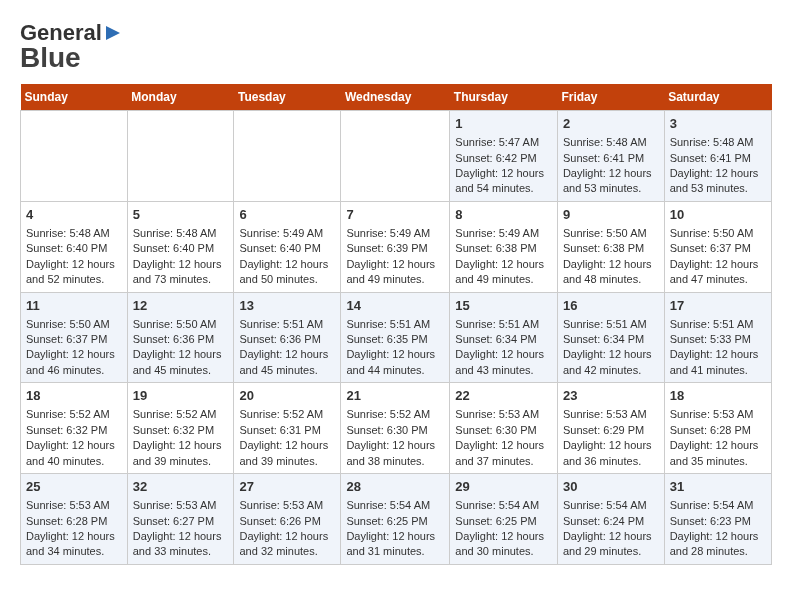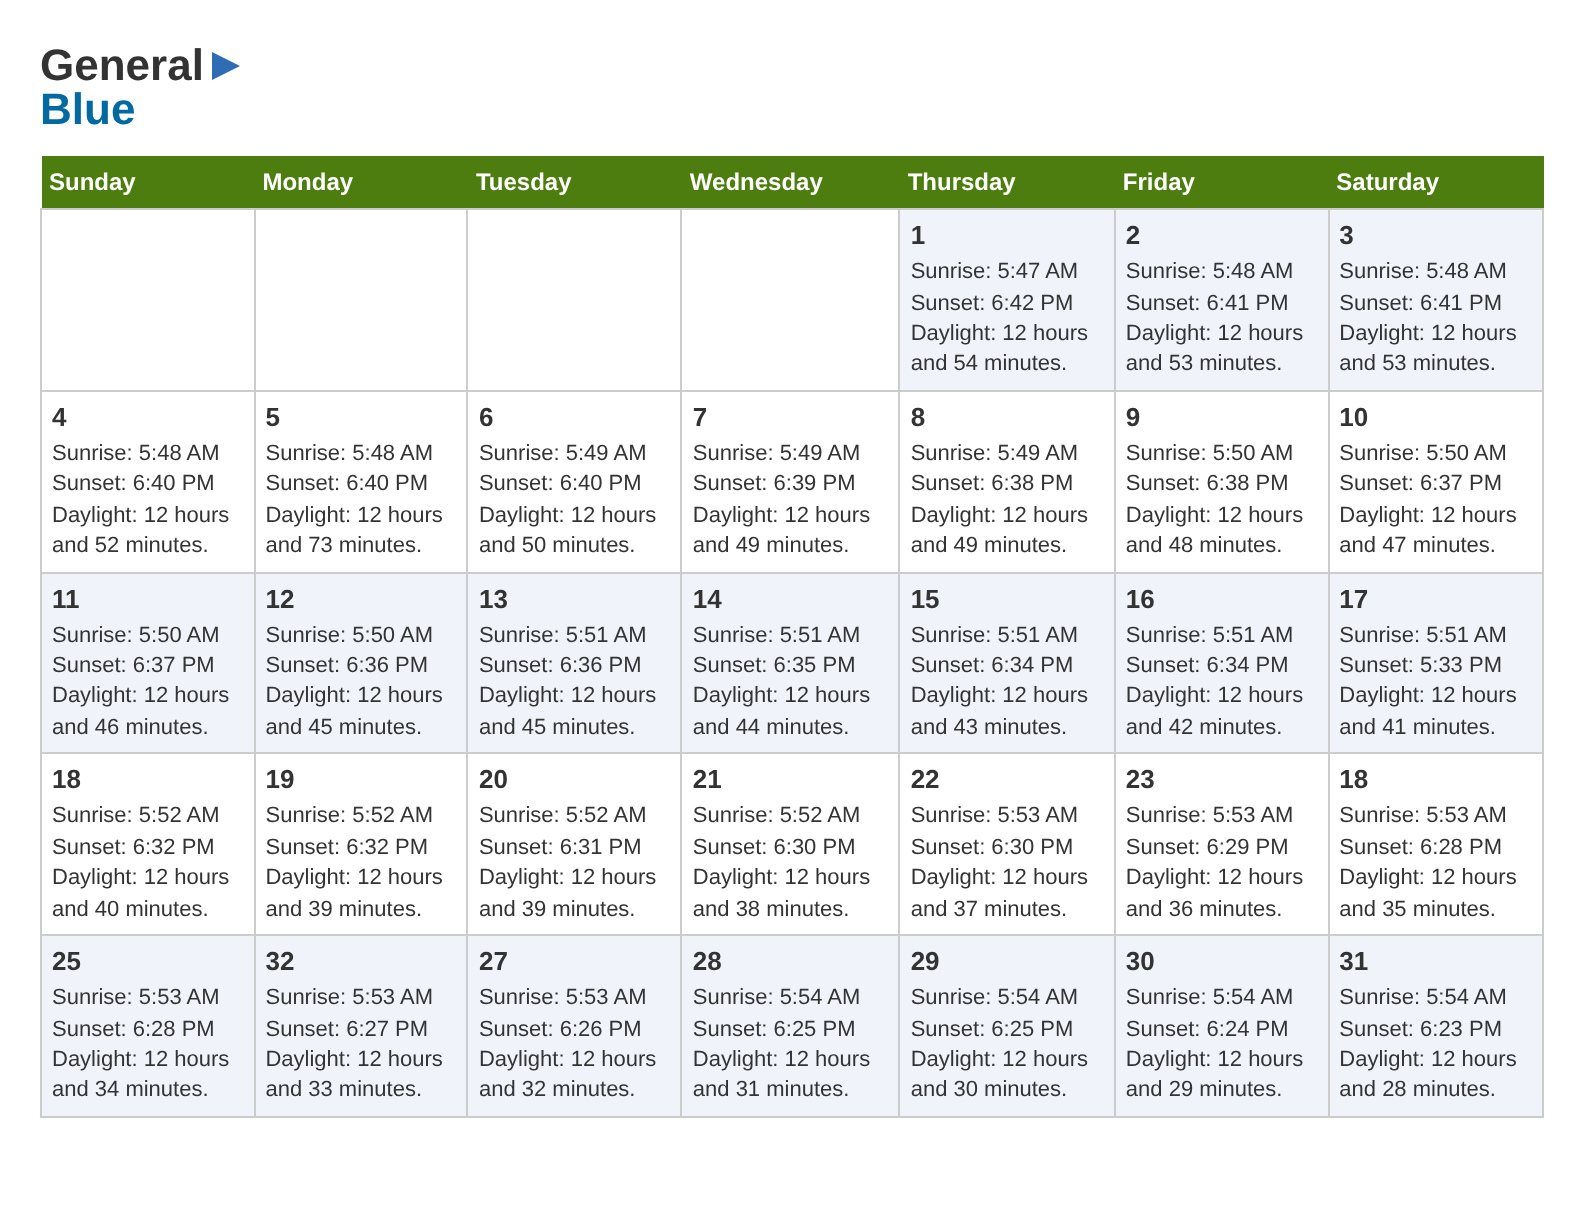--- a/index.html
+++ b/index.html
@@ -32,21 +32,21 @@
     .location {
       font-size: 15px;
       color: #555;
     }
     table {
       width: 100%;
       border-collapse: collapse;
       font-size: 11px;
     }
     thead tr th {
-      background-color: #4d7c0f;
+      background-color: #c2410c;
       color: #fff;
       padding: 6px 4px;
       text-align: left;
       font-size: 12px;
       font-weight: bold;
     }
     tbody tr td {
       border: 1px solid #ccc;
       vertical-align: top;
       padding: 4px 5px;
@@ -75,21 +75,21 @@
 <body>
 
 <div class="header">
   <div class="logo">
     <div style="display:flex; align-items:center;">
       <span style="font-size:22px; font-weight:bold; color:#333;">General</span>
       <svg width="22" height="22" viewBox="0 0 22 22">
         <polygon points="4,4 18,11 4,18" fill="#2e6db4"></polygon>
       </svg>
     </div>
-    <span style="font-size:22px; font-weight:bold; color:#0369a1; margin-top:-4px;">Blue</span>
+    <span style="font-size:28px; font-weight:bold; color:#404040; margin-top:-4px;">Blue</span>
   </div>
   <div class="title-block">
     <div class="month-title"></div>
     <div class="location"></div>
   </div>
 </div>
 
 <table>
   <thead>
     <tr id="thead-row">

